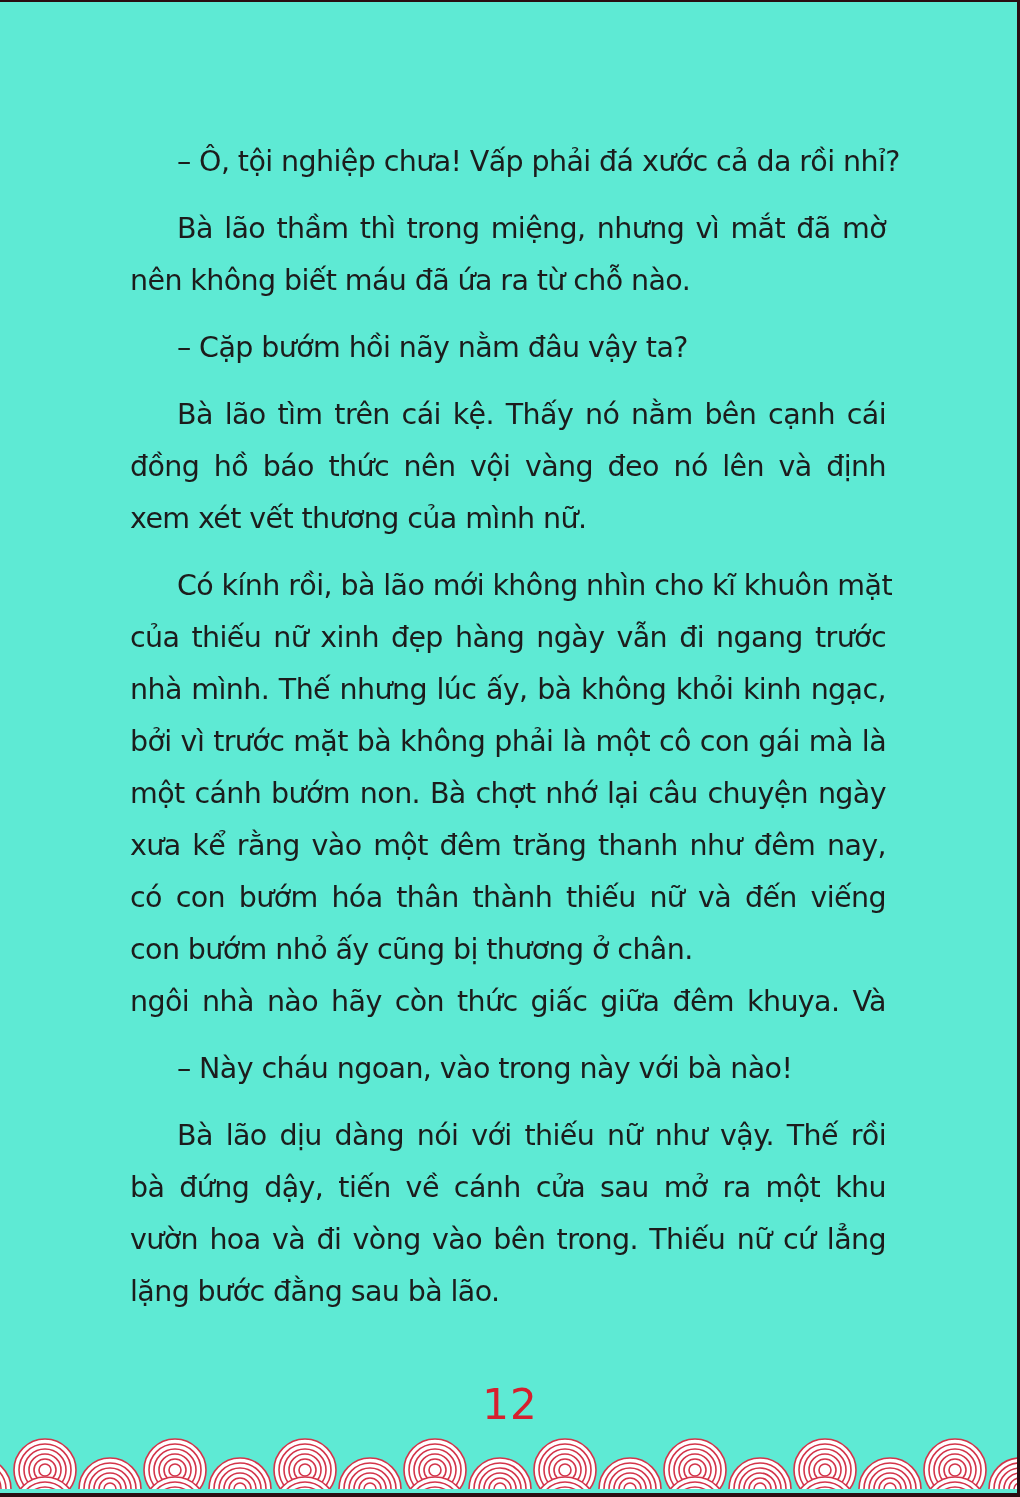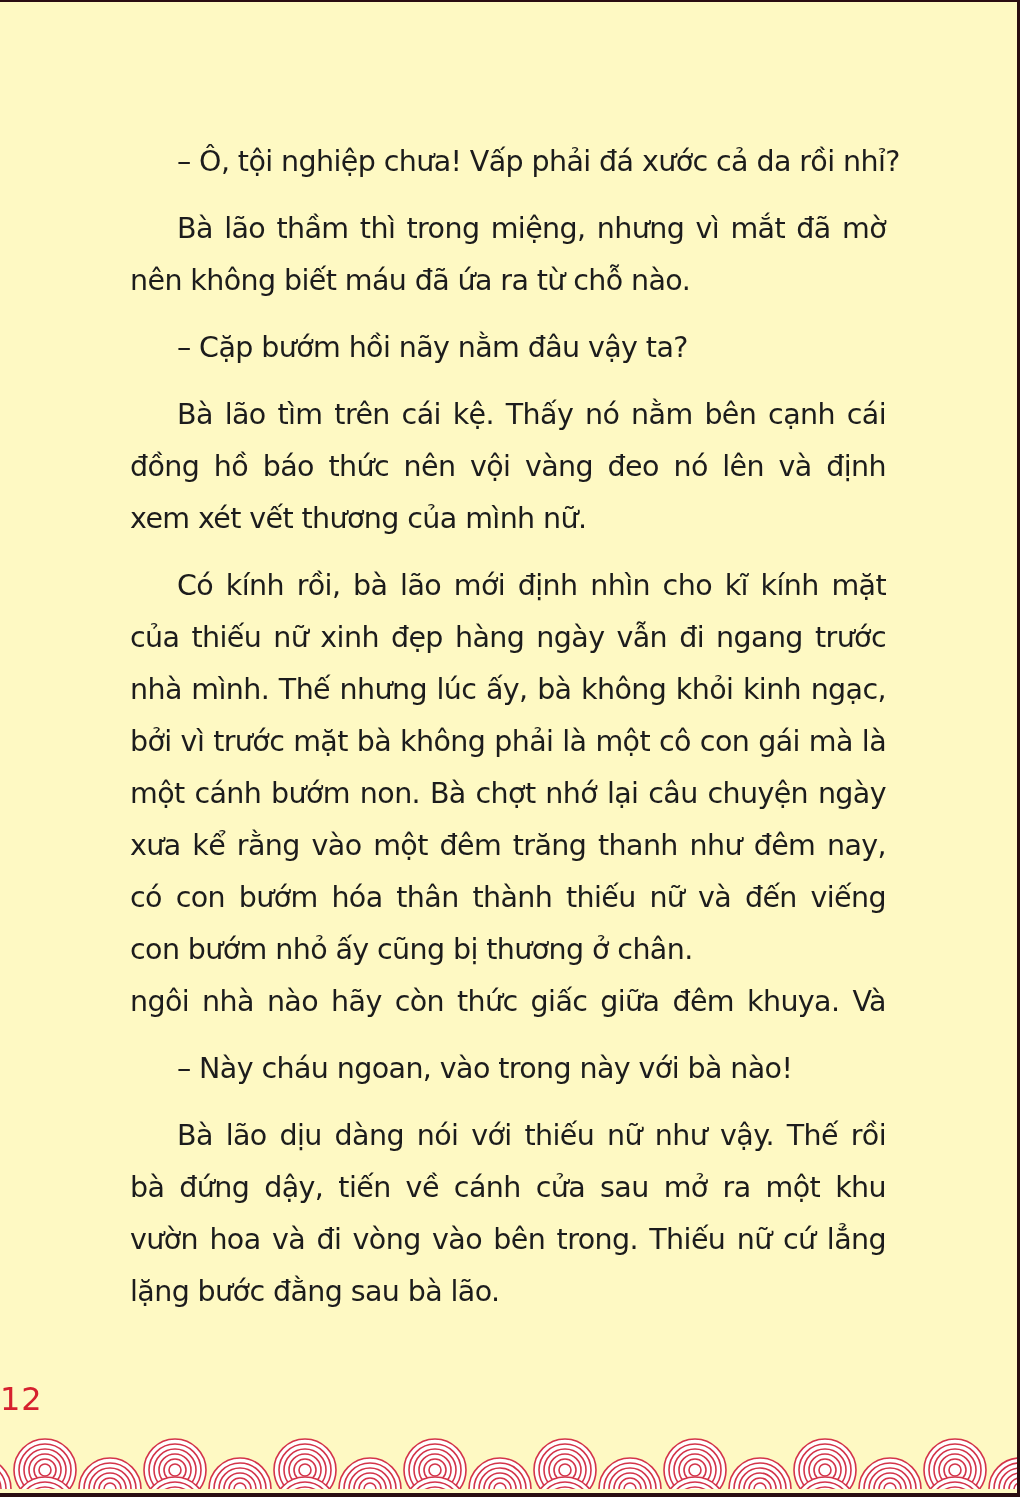--- a/index.html
+++ b/index.html
@@ -13,21 +13,21 @@
       position: relative;
       overflow: hidden;
     }
     .page {
       position: absolute;
       left: 0;
       top: 0;
       width: 1020px;
       height: 1497px;
       box-sizing: border-box;
-      background: #fef9c3;
+      background: #5eead4;
       border-top: 2px solid #2a0d12;
       border-right: 3px solid #2a0d12;
       border-bottom: 4px solid #2a0d12;
     }
     .text-block {
       position: absolute;
       left: 130px;
       top: 134px;
       width: 756px;
       font-family: "DejaVu Sans", sans-serif;
@@ -48,23 +48,23 @@
       text-align-last: left;
     }
     .line.indent {
       padding-left: 47px;
     }
     .page-number {
       position: absolute;
       left: 0;
       width: 1020px;
       top: 1378px;
-      text-align: left;
+      text-align: center;
       font-family: "DejaVu Sans", sans-serif;
-      font-size: 32px;
+      font-size: 42px;
       color: #d6202e;
       letter-spacing: 1px;
     }
     .wave-border {
       position: absolute;
       left: 0;
       bottom: 4px;
       width: 1017px;
       height: 60px;
       overflow: hidden;
@@ -93,21 +93,21 @@
       <span class="line indent last">– Cặp bướm hồi nãy nằm đâu vậy ta?</span>
     </div>
 
     <div class="para-wrap" style="margin-bottom:15px;">
       <span class="line indent">Bà lão tìm trên cái kệ. Thấy nó nằm bên cạnh cái</span>
       <span class="line">đồng hồ báo thức nên vội vàng đeo nó lên và định</span>
       <span class="line last">xem xét vết thương của mình nữ.</span>
     </div>
 
     <div class="para-wrap" style="margin-bottom:15px;">
-      <span class="line indent">Có kính rồi, bà lão mới định nhìn cho kĩ kính mặt</span>
+      <span class="line indent">Có kính rồi, bà lão mới không nhìn cho kĩ khuôn mặt</span>
       <span class="line">của thiếu nữ xinh đẹp hàng ngày vẫn đi ngang trước</span>
       <span class="line">nhà mình. Thế nhưng lúc ấy, bà không khỏi kinh ngạc,</span>
       <span class="line">bởi vì trước mặt bà không phải là một cô con gái mà là</span>
       <span class="line">một cánh bướm non. Bà chợt nhớ lại câu chuyện ngày</span>
       <span class="line">xưa kể rằng vào một đêm trăng thanh như đêm nay,</span>
       <span class="line">có con bướm hóa thân thành thiếu nữ và đến viếng</span>
       <span class="line last">con bướm nhỏ ấy cũng bị thương ở chân.</span>
       <span class="line">ngôi nhà nào hãy còn thức giấc giữa đêm khuya. Và</span>
     </div>
 

